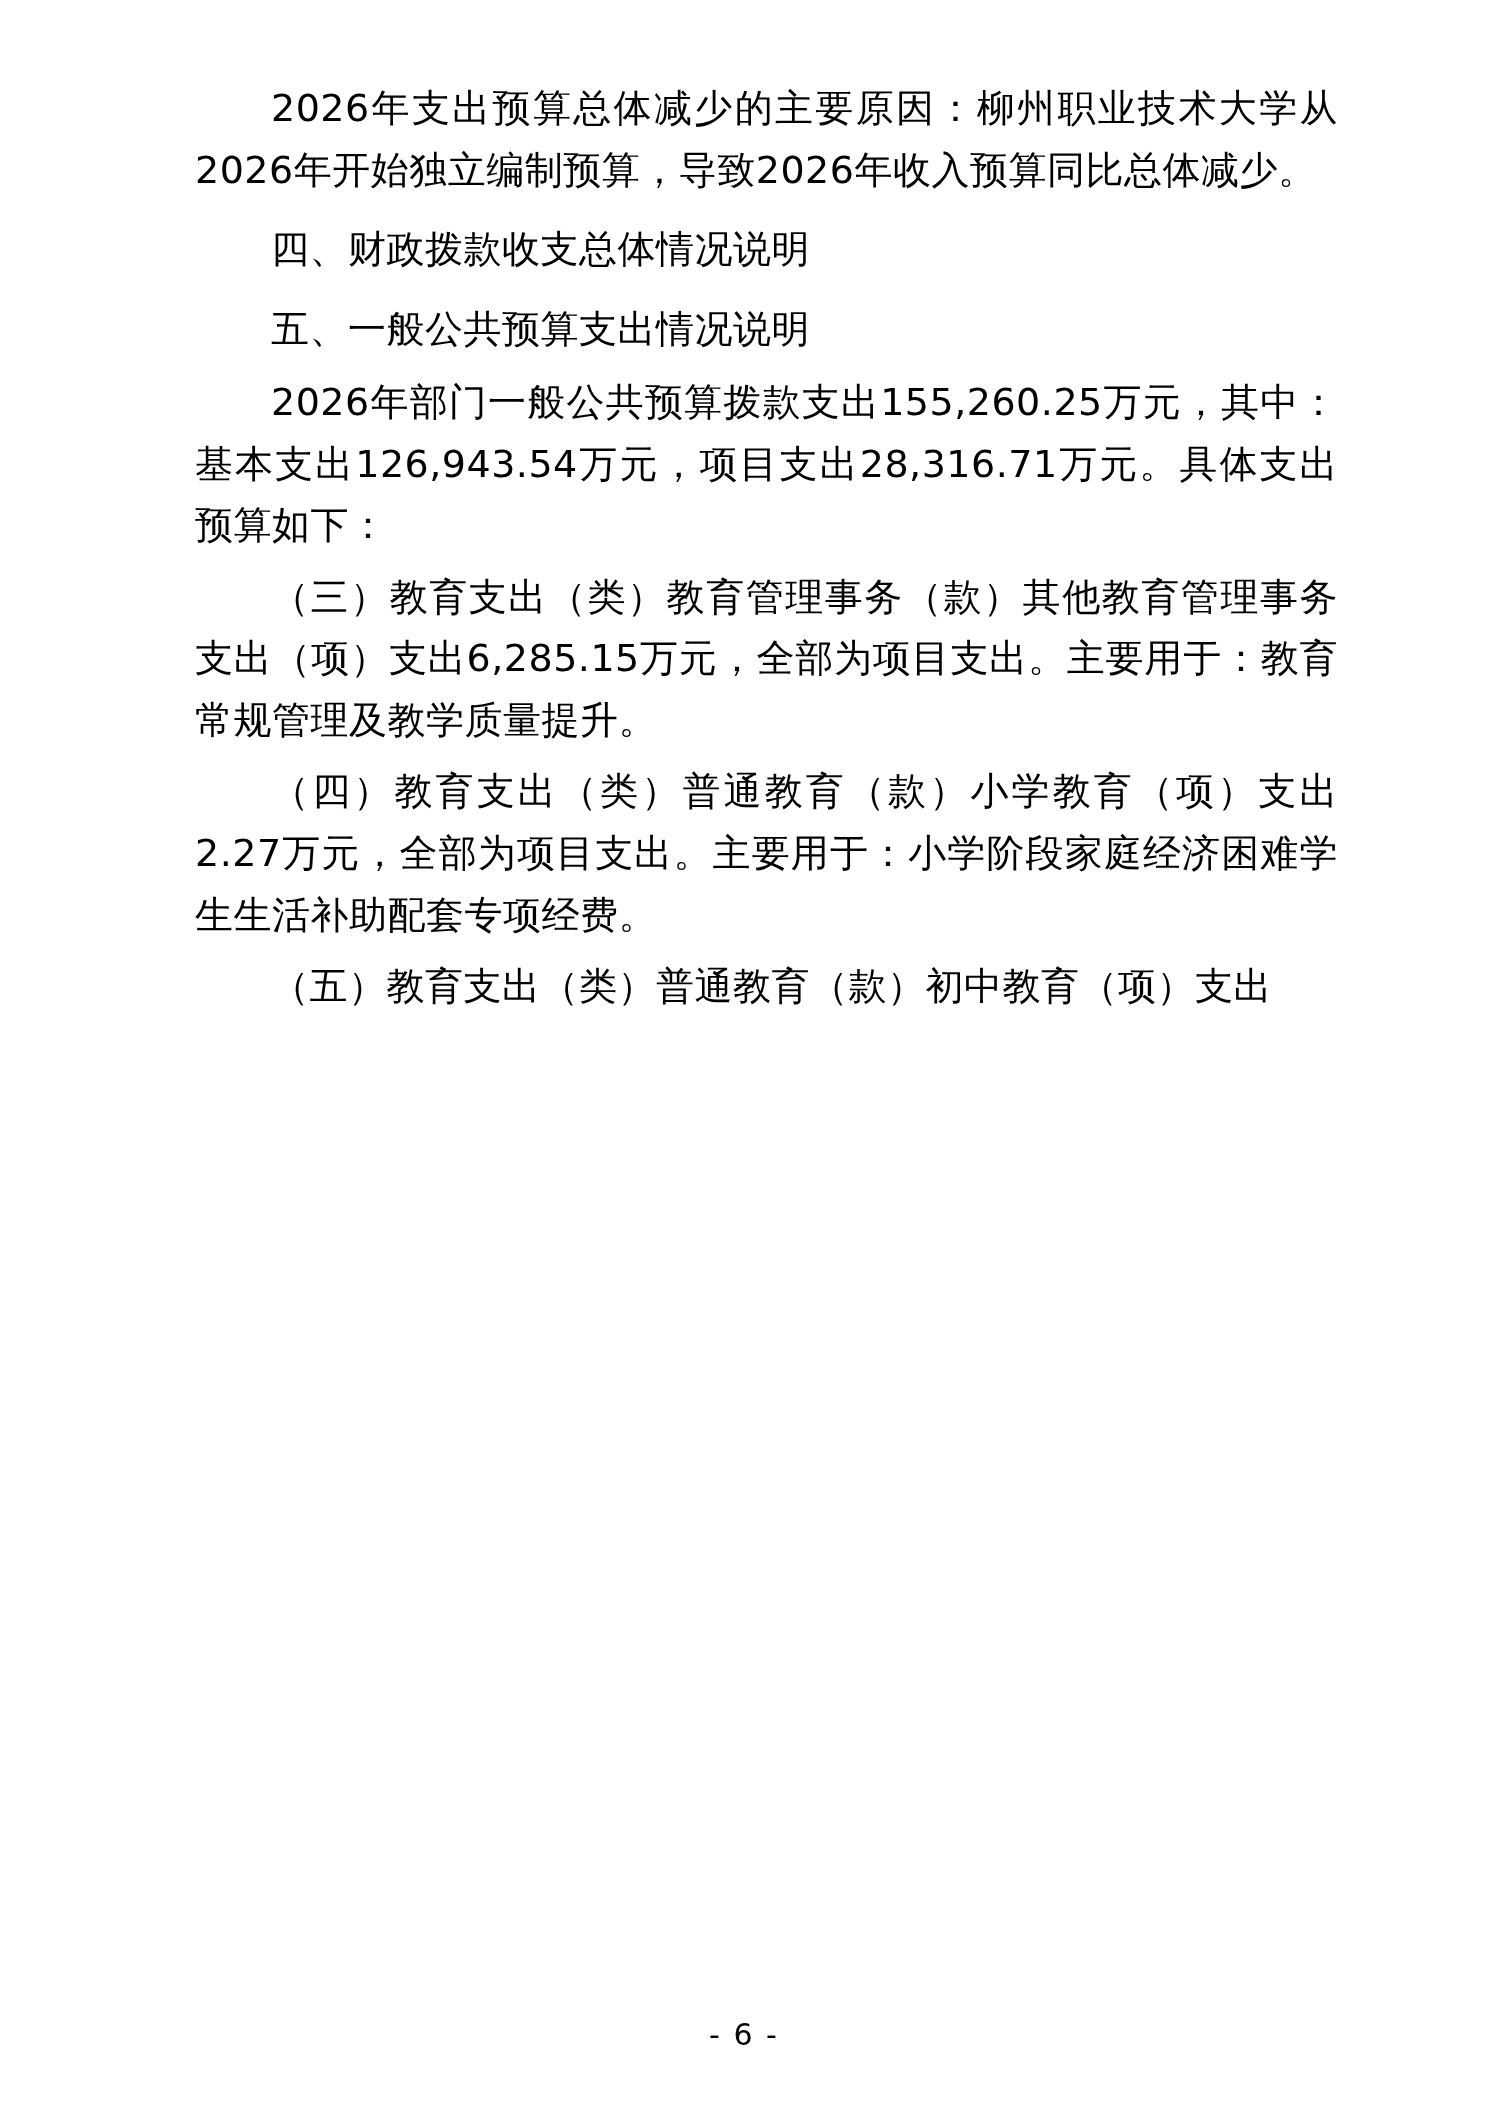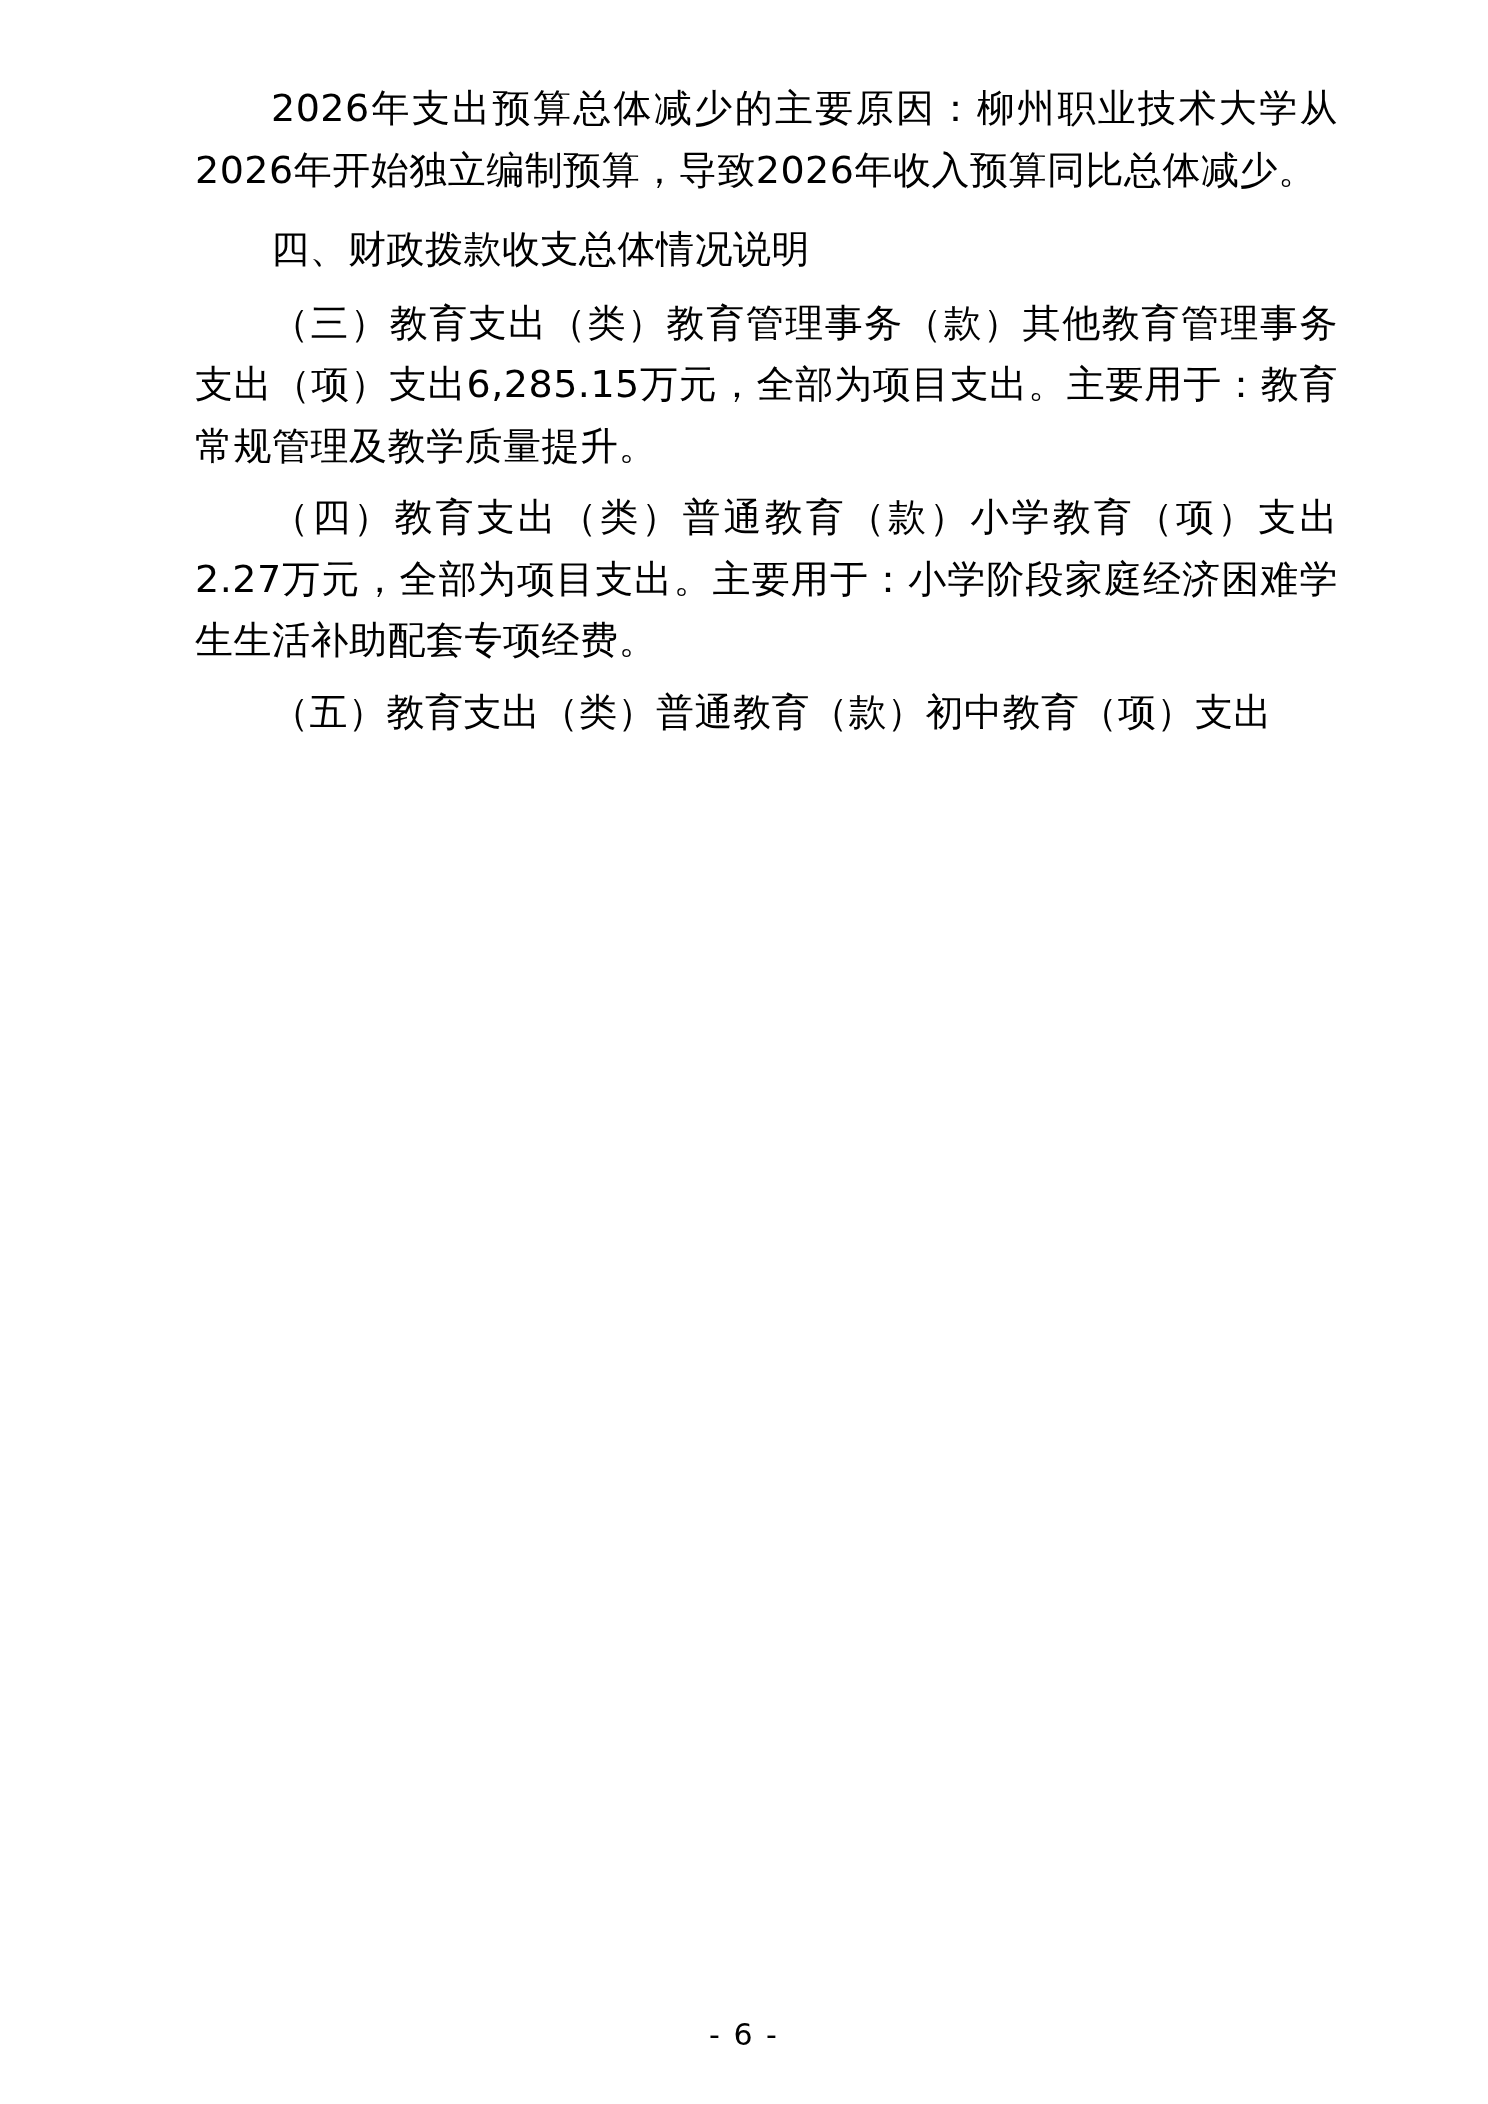--- a/index.html
+++ b/index.html
@@ -54,18 +54,20 @@
     letter-spacing: 2px;
   }
 </style>
 </head>
 <body>
 
 <div class="page">
   <div class="body-text">
     <p class="para indent">2026年支出预算总体减少的主要原因：柳州职业技术大学从2026年开始独立编制预算，导致2026年收入预算同比总体减少。</p>
     <p class="heading">四、财政拨款收支总体情况说明</p>
+    <p class="heading">五、一般公共预算支出情况说明</p>
+    <p class="para indent">2026年部门一般公共预算拨款支出155,260.25万元，其中：基本支出126,943.54万元，项目支出28,316.71万元。具体支出预算如下：</p>
     <p class="para indent">（三）教育支出（类）教育管理事务（款）其他教育管理事务支出（项）支出6,285.15万元，全部为项目支出。主要用于：教育常规管理及教学质量提升。</p>
     <p class="para indent">（四）教育支出（类）普通教育（款）小学教育（项）支出2.27万元，全部为项目支出。主要用于：小学阶段家庭经济困难学生生活补助配套专项经费。</p>
     <p class="para indent">（五）教育支出（类）普通教育（款）初中教育（项）支出</p>
   </div>
   <div class="page-number">- 6 -</div>
 </div>
 
 </body></html>

